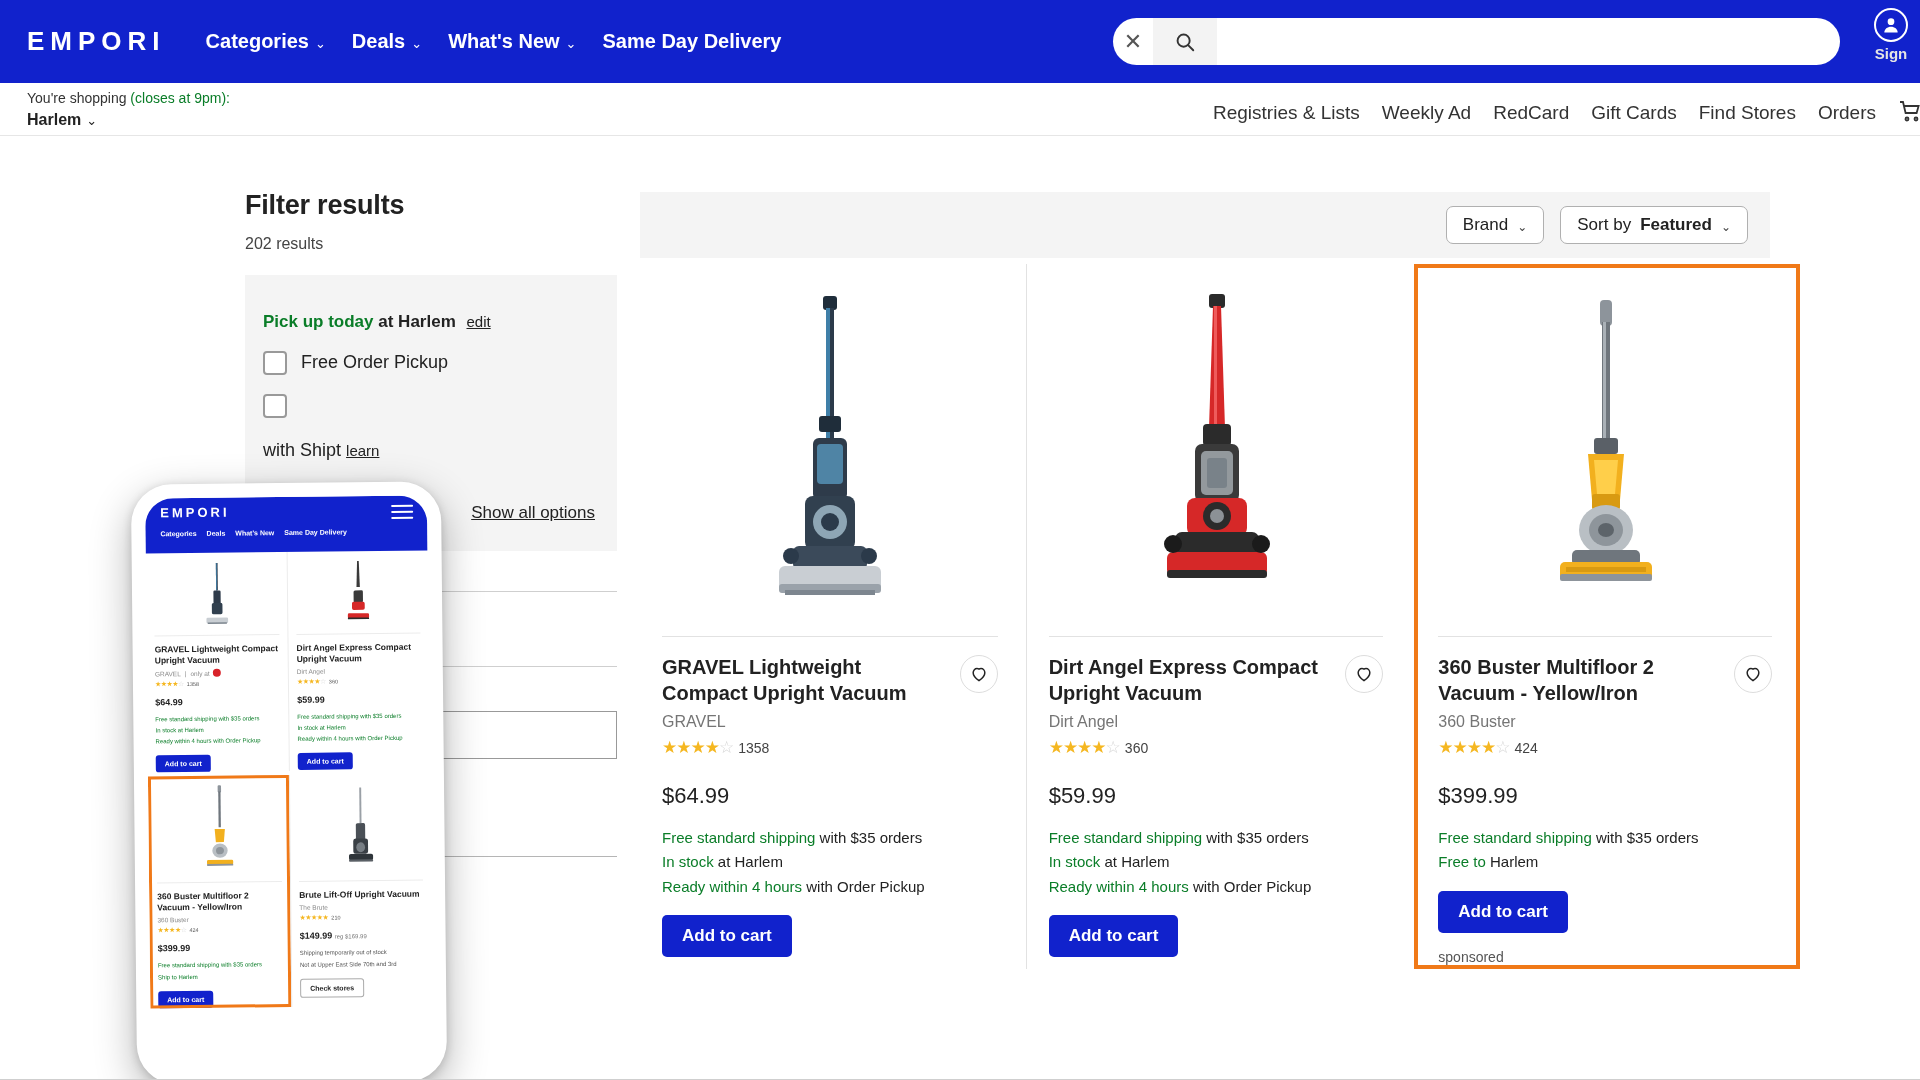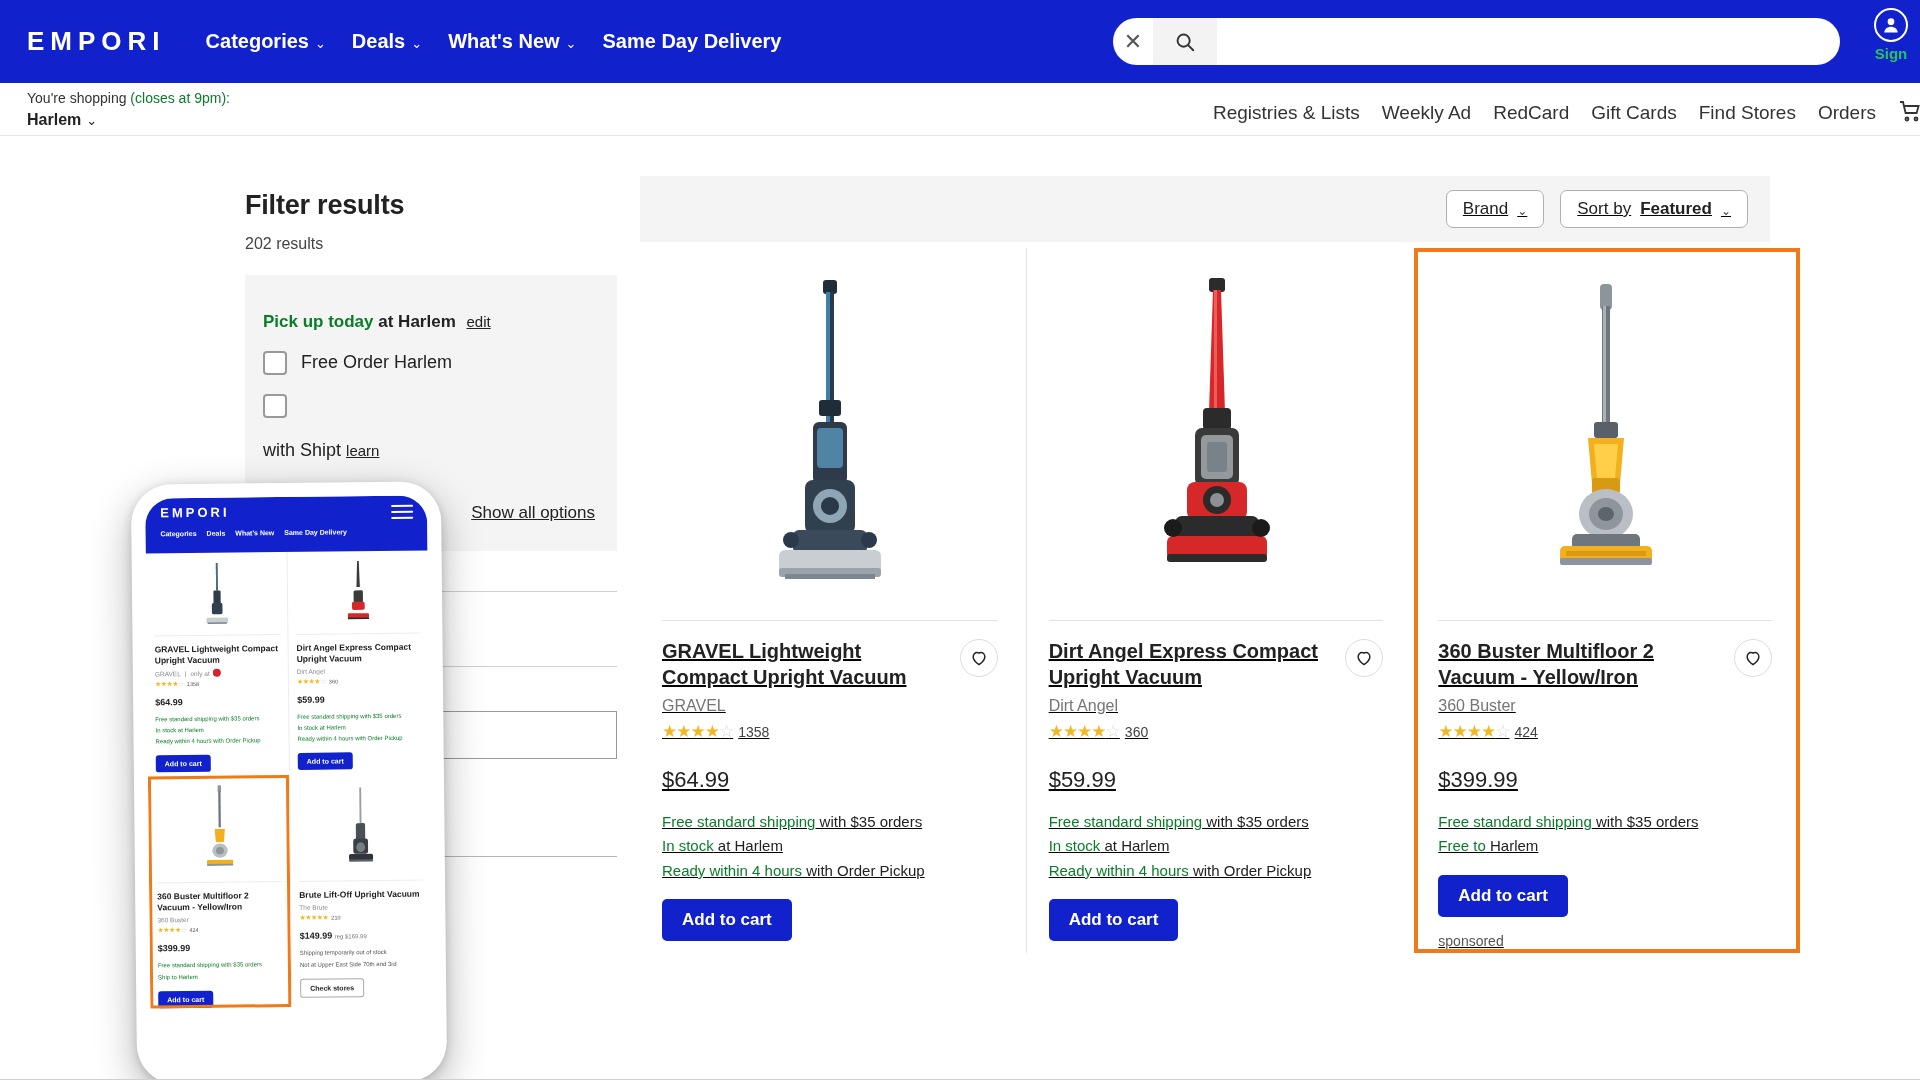--- a/index.html
+++ b/index.html
@@ -40,21 +40,21 @@
     width:40px; text-align:center; font-size:22px; color:#555; cursor:pointer;
     line-height:1;
   }
   .searchbtn {
     width:64px; height:47px; background:#f3f3f3; display:flex;
     align-items:center; justify-content:center; cursor:pointer;
   }
   .searchbtn svg { width:22px; height:22px; }
 
   .accountbox {
-    position:absolute; left:1862px; top:8px; width:58px; color:#22c55e;
+    position:absolute; left:1862px; top:8px; width:58px; color:#e5e5e5;
     text-align:center; cursor:pointer;
   }
   .avatarcircle {
     width:34px; height:34px; border:2px solid #fff; border-radius:50%;
     margin:0 auto 3px auto; display:flex; align-items:center; justify-content:center;
   }
   .accountlabel { font-size:15px; font-weight:700; }
 
   
   .subbar {
@@ -106,21 +106,21 @@
 
   .fdiv { width:372px; height:1px; background:#cfcfcf; margin-top:40px; }
   .fdiv2 { width:372px; height:1px; background:#cfcfcf; margin-top:74px; }
   .fbox {
     margin-top:44px; width:372px; height:48px; border:1px solid #999; background:#fff;
   }
   .ftext { margin-top:48px; font-size:20px; color:#222; }
   .fdiv3 { width:372px; height:1px; background:#b5b5b5; margin-top:26px; }
 
   
-  .results { position:absolute; left:640px; top:176px; width:1160px;text-decoration:underline; }
+  .results { position:absolute; left:640px; top:192px; width:1160px; }
   .sortbar {
     width:1130px; height:66px; background:#f4f4f4;
     display:flex; align-items:center; justify-content:flex-end; gap:16px;
     padding-right:22px;
   }
   .pill {
     height:38px; padding:0 16px; border:1px solid #b0b0b0; border-radius:7px;
     background:#fff; display:flex; align-items:center; gap:9px;
     font-size:17px; color:#222; cursor:pointer; white-space:nowrap;
   }
@@ -305,21 +305,21 @@
 
     <div class="getfast">
       <div class="pickuprow">
         <span class="green">Pick up today</span>
         <span>at Harlem</span>
         <span class="editlink">edit</span>
       </div>
 
       <div class="checkrow">
         <div class="cbox"></div>
-        <div class="clabel">Free Order Harlem</div>
+        <div class="clabel">Free Order Pickup</div>
       </div>
       <div class="checkrow">
         <div class="cbox"></div>
       </div>
 
       <div class="shiptline">
         <span>with Shipt</span>
         <span class="learn">learn</span>
       </div>
 

